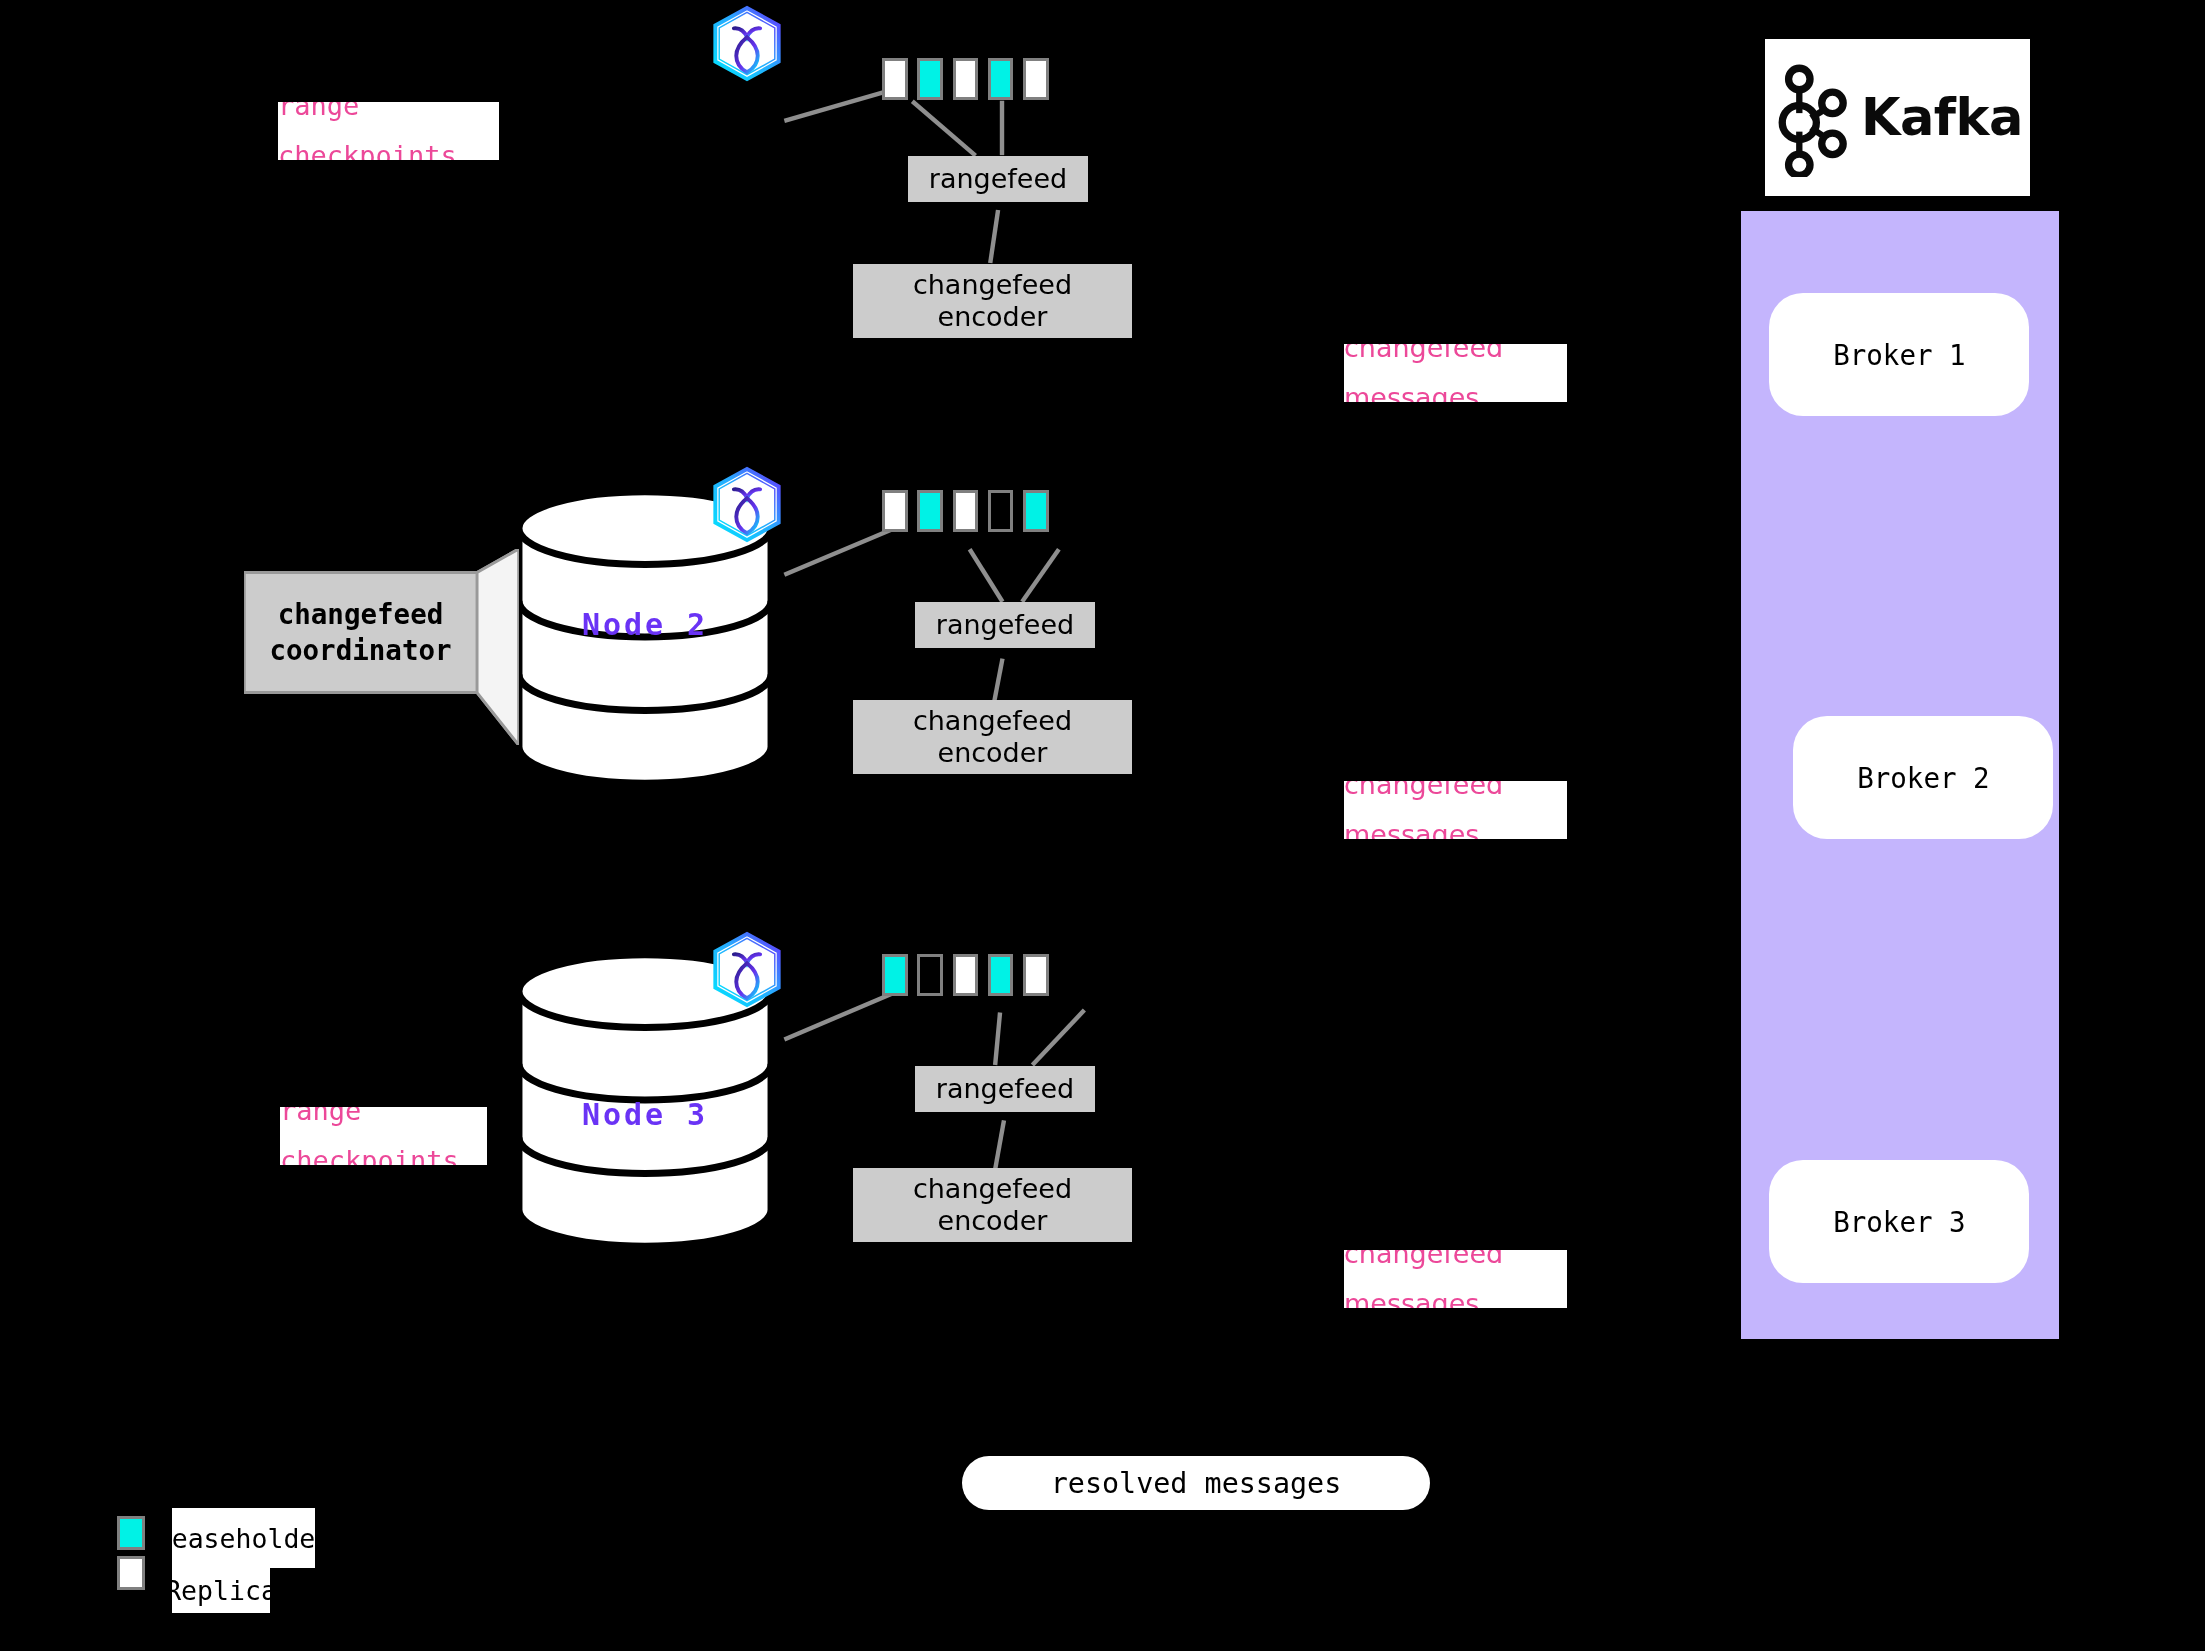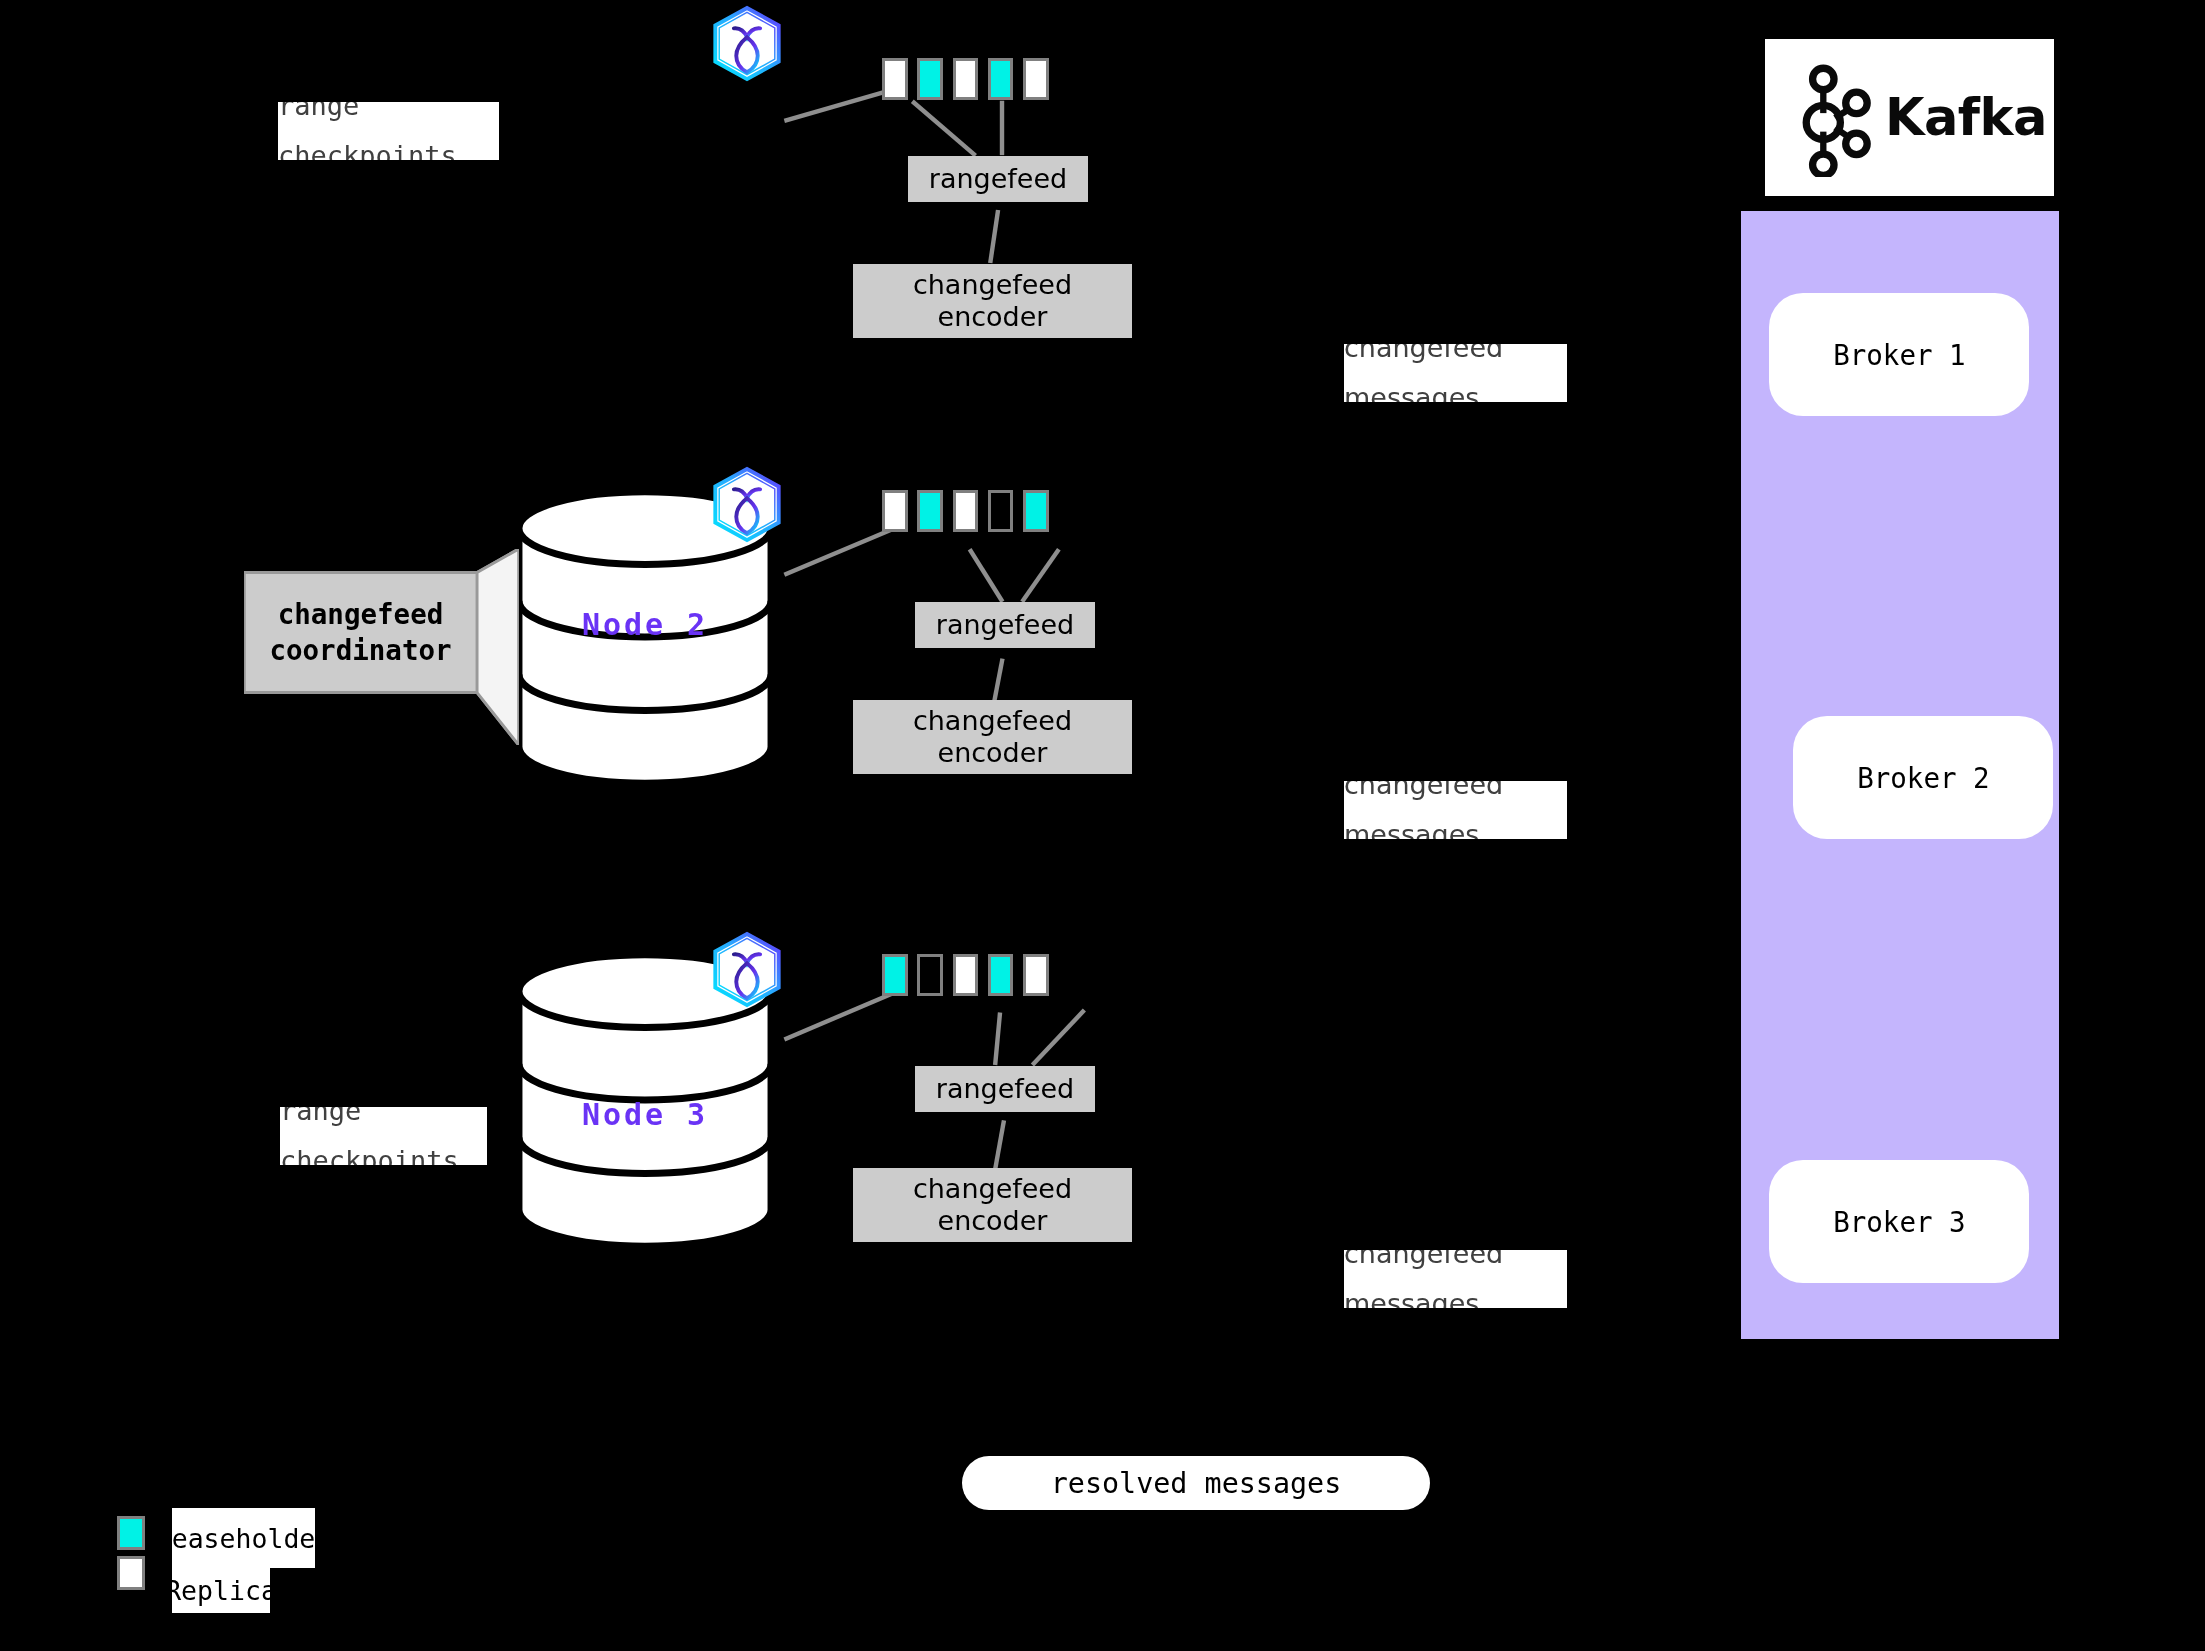--- a/index.html
+++ b/index.html
@@ -25,36 +25,36 @@
   .range-box.leaseholder{background:#00F2E6;}
   .range-box.replica{background:#ffffff;}
   .range-box.empty{background:transparent;}
 
   
   .gbox{position:absolute;background:#cccccc;color:#000;
     display:flex;align-items:center;justify-content:center;text-align:center;
     font-family:"DejaVu Sans",sans-serif;font-size:27px;line-height:1.18;}
 
   
-  .wbox{position:absolute;background:#ffffff;color:#404040;overflow:hidden;
+  .wbox{position:absolute;background:#ffffff;color:#ec4899;overflow:hidden;
     display:flex;align-items:flex-start;justify-content:center;text-align:center;
     font-family:"DejaVu Sans",sans-serif;font-size:27px;line-height:1.25;gap:16px;}
   .wbox.mono{font-family:"DejaVu Sans Mono",monospace;}
 
   
   .callout{position:absolute;}
   .callout svg{position:absolute;left:0;top:0;}
   .callout-text{position:absolute;left:0;top:0;width:233px;height:120px;
     display:flex;flex-direction:column;align-items:center;justify-content:center;
     font-family:"DejaVu Sans Mono",monospace;font-weight:bold;font-size:27.5px;
     line-height:1.28;color:#000;}
 
   
   .kafka-logo{position:absolute;background:#fff;display:flex;align-items:center;
-    justify-content:center;gap:10.8px;padding-left:24px;}
+    justify-content:center;gap:10.8px;}
   .kafka-word{font-family:"DejaVu Sans",sans-serif;font-weight:bold;
     font-size:51px;color:#0a0a0a;letter-spacing:-0.5px;}
   .kafka-panel{position:absolute;background:#c4b5fd;}
   .broker{position:absolute;background:#ffffff;border-radius:34px;
     display:flex;align-items:center;justify-content:center;
     font-family:"DejaVu Sans Mono",monospace;font-size:27.5px;color:#000;}
 
   
   .pill{position:absolute;background:#ffffff;border-radius:490px;
     display:flex;align-items:center;justify-content:center;

